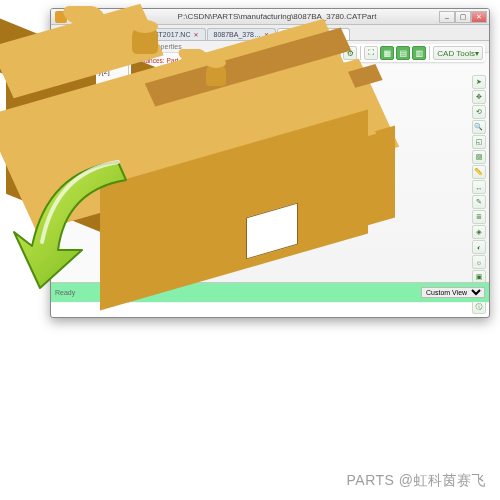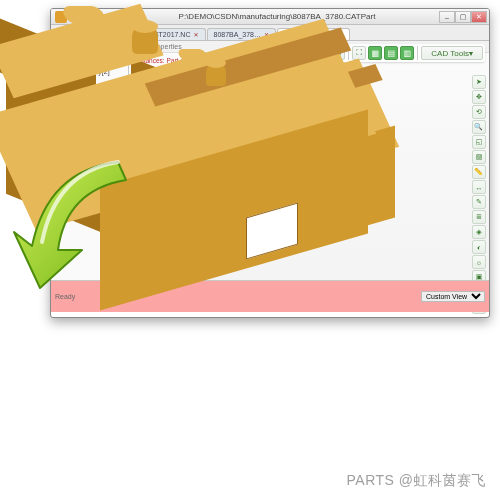--- a/index.html
+++ b/index.html
@@ -36,21 +36,21 @@
   .warn-lines div:first-child { color:#c03030; }
 
   .toolbar { position:absolute; top:3px; right:4px; display:flex; align-items:center; gap:2px; background:rgba(255,255,255,.9); padding:2px; border-radius:3px; box-shadow:0 1px 2px rgba(0,0,0,.15); }
   .tbtn { width:14px; height:14px; border:1px solid #c8d0c8; background:linear-gradient(#f8f8f8,#eaf0ea); border-radius:2px; display:flex; align-items:center; justify-content:center; font-size:8px; color:#3a7930; cursor:pointer; }
   .tbtn.square { background:#5cb85c; border-color:#4a9a4a; color:#fff; }
   .divider { width:1px; height:14px; background:#ccc; margin:0 1px; }
 
   .rtoolbar { position:absolute; right:1px; top:34px; width:16px; display:flex; flex-direction:column; gap:1px; }
   .rtbtn { width:14px; height:14px; border:1px solid #ccd8cc; background:linear-gradient(#f6faf6,#e8f0e8); border-radius:2px; display:flex; align-items:center; justify-content:center; font-size:7px; color:#3a7930; cursor:pointer; }
 
-  .status { position:absolute; left:0; right:0; bottom:5px; height:32px; background:#fca5a5; border-top:1px solid #c8c8c8; display:flex; align-items:center; font-size:7px; color:#666; padding:0 4px; }
+  .status { position:absolute; left:0; right:0; bottom:15px; height:20px; background:#86efac; border-top:1px solid #c8c8c8; display:flex; align-items:center; font-size:7px; color:#666; padding:0 4px; }
   .status .sp { flex:1; }
   .status select { font-size:7px; height:11px; border:1px solid #bbb; }
 
   .axis { position:absolute; left:6px; bottom:20px; width:28px; height:28px; }
   .axis .z { position:absolute; left:12px; top:0; width:1.5px; height:14px; background:#2020e0; }
   .axis .zl { position:absolute; left:10px; top:-6px; color:#2020e0; font-size:7px; }
   .axis .x { position:absolute; left:12px; top:14px; width:14px; height:1.5px; background:#e02020; transform-origin:left; transform:rotate(18deg); }
   .axis .xl { position:absolute; left:26px; top:14px; color:#e02020; font-size:7px; }
   .axis .y { position:absolute; left:0; top:13px; width:14px; height:1.5px; background:#20a020; transform-origin:right; transform:rotate(-28deg); }
   .axis .yl { position:absolute; left:-6px; top:2px; color:#20a020; font-size:7px; }
@@ -94,21 +94,21 @@
 
   .watermark { position:absolute; right:14px; bottom:10px; font-size:14px; color:rgba(120,120,120,.72); letter-spacing:.5px; }
 </style>
 </head>
 <body>
 
 <div class="app-window">
 
   <div class="titlebar">
     <span class="app-icon"></span>
-    <span class="title">P:\DEMO\CSDN\manufacturing\8087BA_3780.CATPart</span>
+    <span class="title">P:\CSDN\PARTS\manufacturing\8087BA_3780.CATPart</span>
     <div class="win-btns">
       <div class="win-btn">–</div>
       <div class="win-btn">▢</div>
       <div class="win-btn close">✕</div>
     </div>
   </div>
 
   <div class="tabbar">
     <div class="tab">
         <span>CFoldRelin.stp</span>
@@ -168,21 +168,21 @@
         <div class="tbtn">⟳</div>
         <div class="tbtn">☰</div>
         <div class="tbtn">🔍</div>
         <div class="tbtn">⚙</div>
         <div class="divider"></div>
         <div class="tbtn">⛶</div>
         <div class="tbtn square">▦</div>
         <div class="tbtn square">▤</div>
         <div class="tbtn square">▥</div>
         <div class="divider"></div>
-        <div class="tbtn" style="width:auto;padding:0 9px;"><span>CAD Tools</span> ▾</div>
+        <div class="tbtn" style="width:auto;padding:0 3px;"><span>CAD Tools</span> ▾</div>
       </div>
 
       <div class="rtoolbar">
         <div class="rtbtn">➤</div>
         <div class="rtbtn">✥</div>
         <div class="rtbtn">⟲</div>
         <div class="rtbtn">🔍</div>
         <div class="rtbtn">◱</div>
         <div class="rtbtn">▨</div>
         <div class="rtbtn">📏</div>

